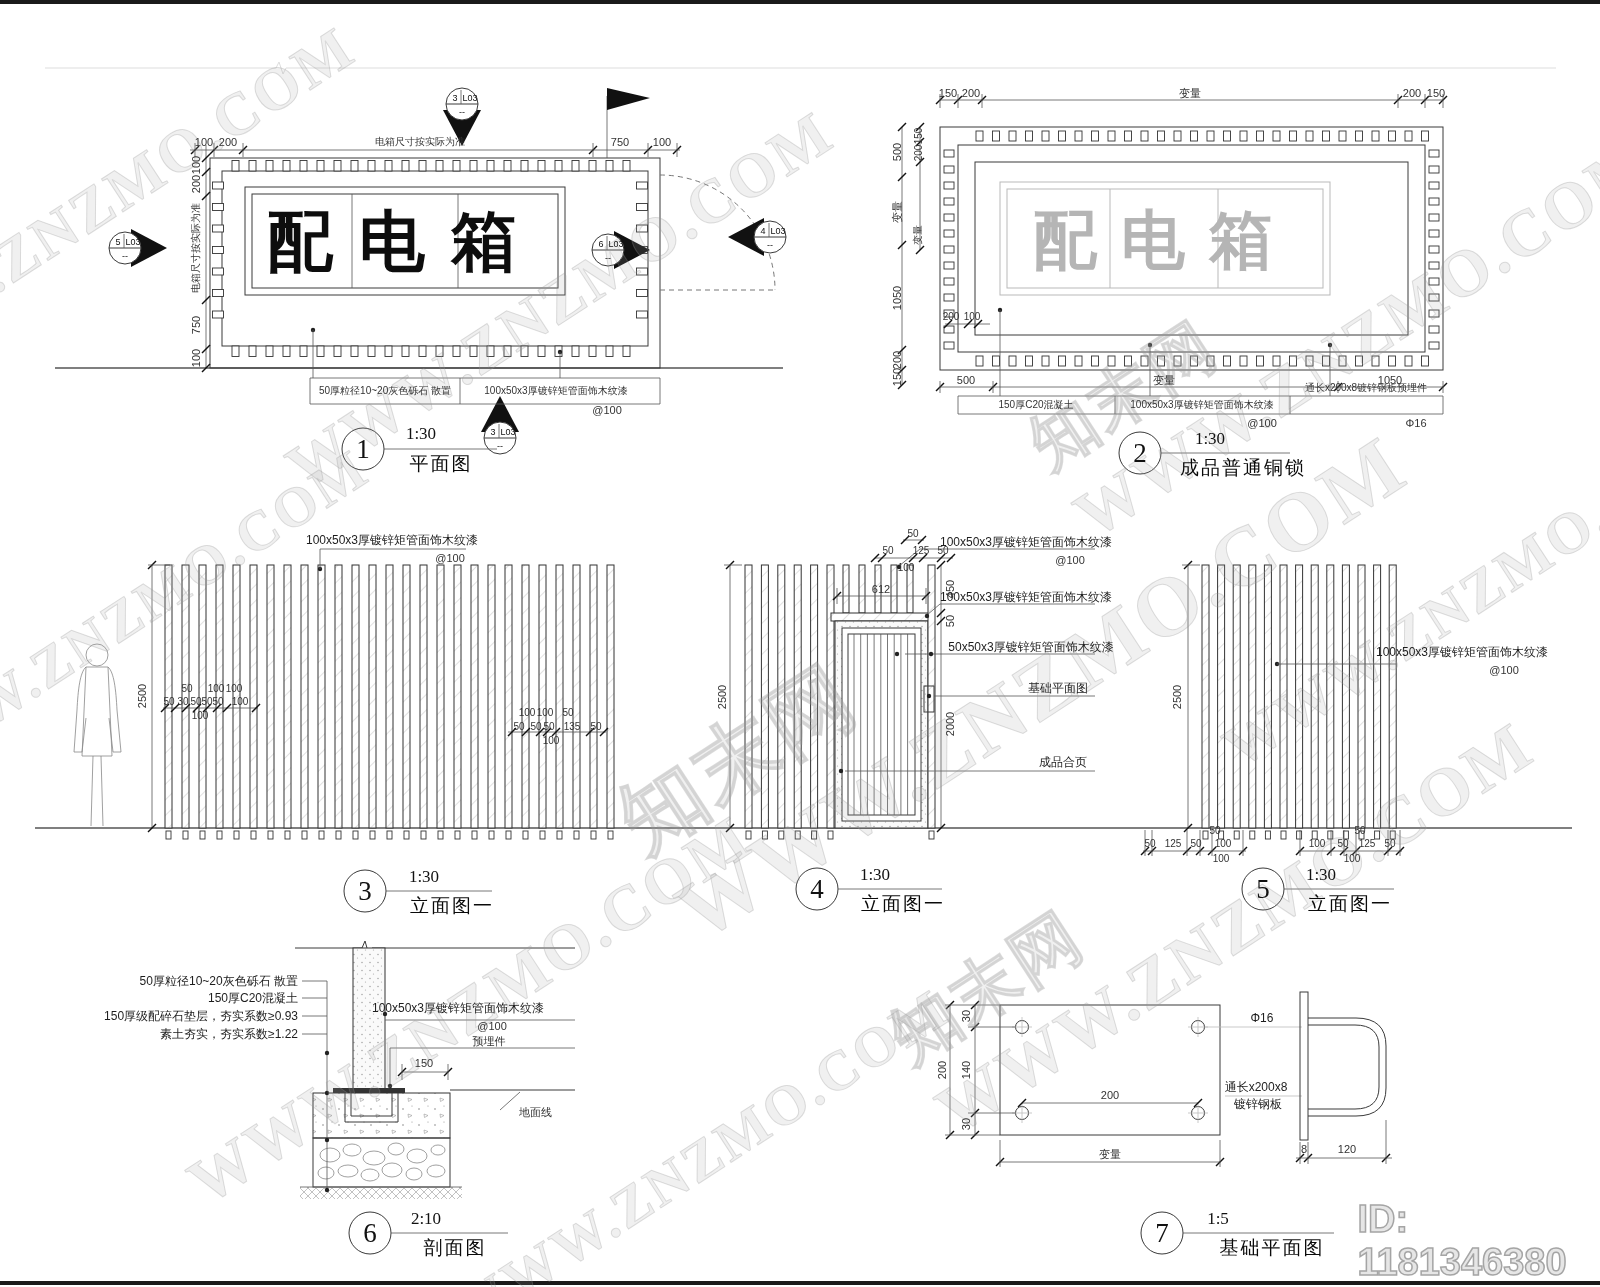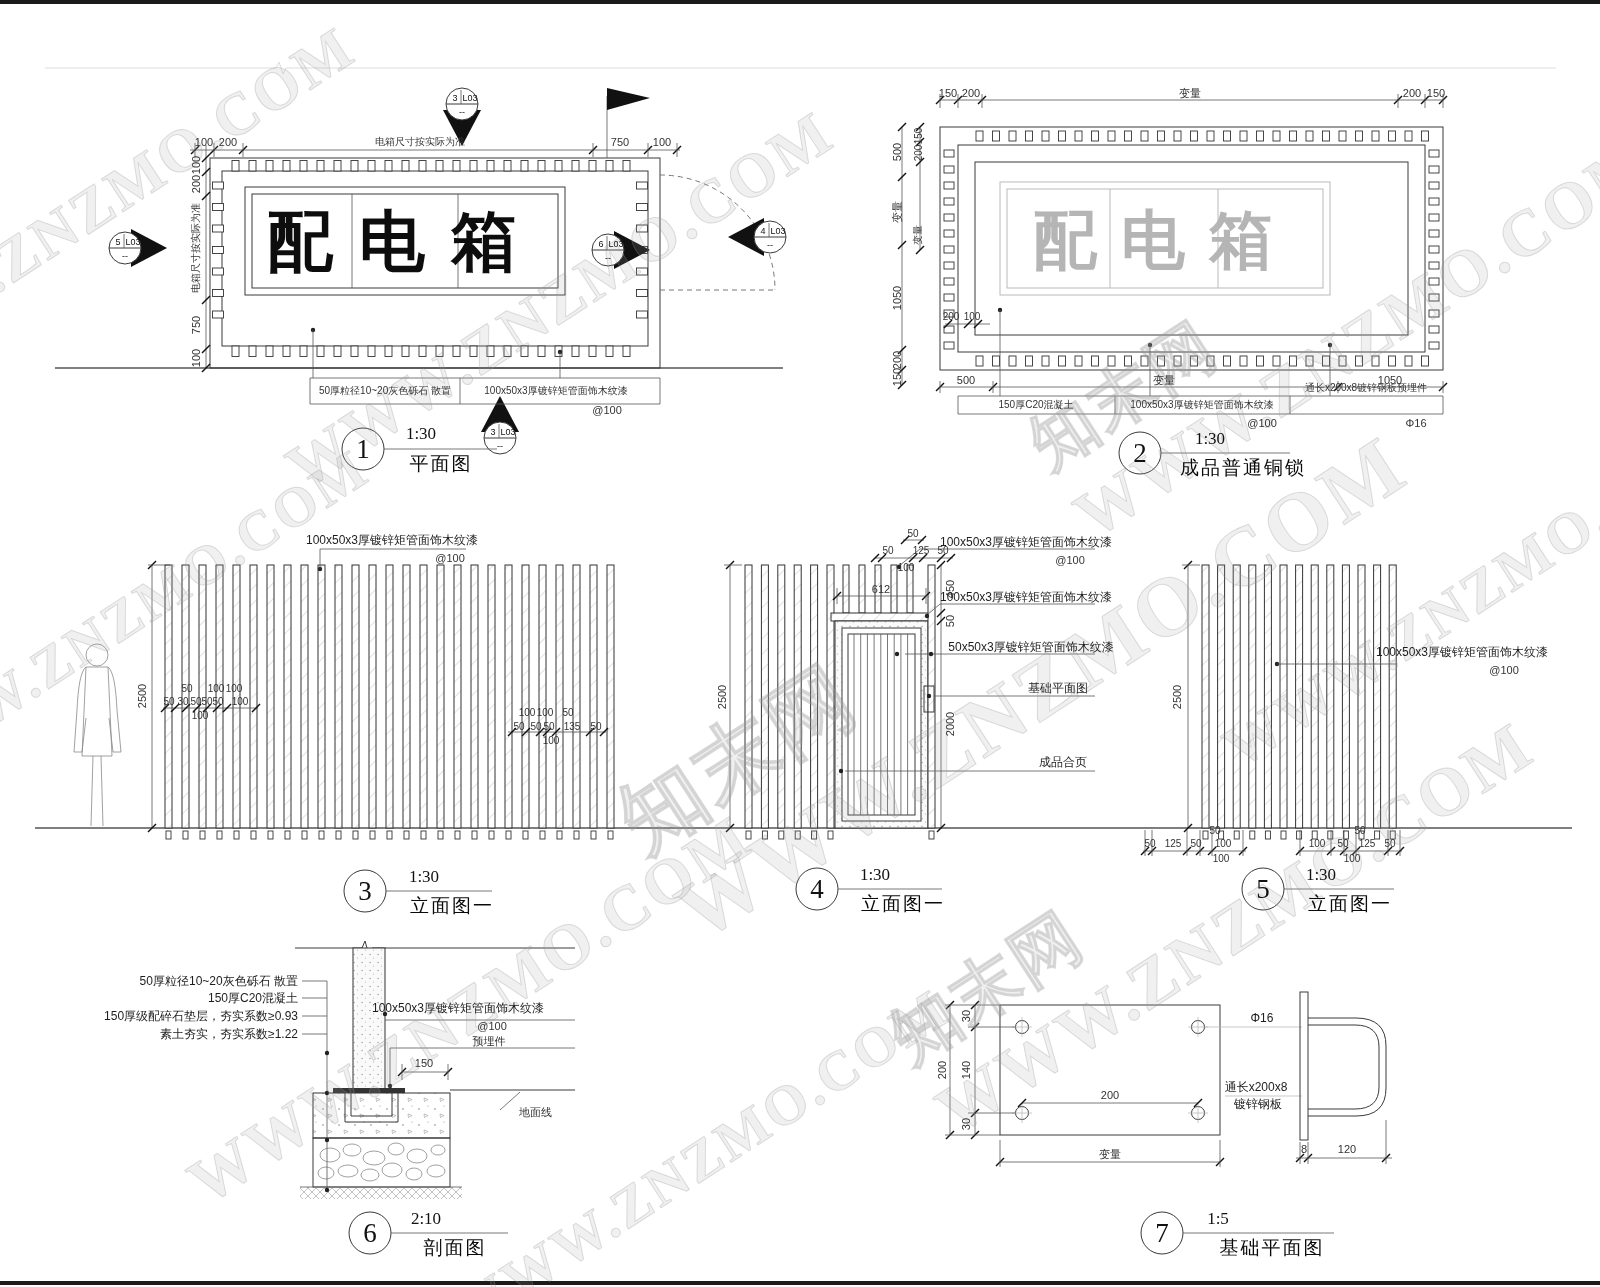--- a/index.html
+++ b/index.html
@@ -832,13 +832,14 @@
   <div class="lbl" style="left:1110px;top:1154px">变量</div>
   <div class="lbl note" style="left:1262px;top:1018px">Φ16</div>
   <div class="lbl note" style="left:1256px;top:1087px">通长x200x8</div>
   <div class="lbl note" style="left:1258px;top:1104px">镀锌钢板</div>
   <div class="lbl" style="left:1304px;top:1149px">8</div>
   <div class="lbl" style="left:1347px;top:1149px">120</div>
   <div class="lbl t-num" style="left:1162px;top:1233px">7</div>
   <div class="lbl t-scale" style="left:1218px;top:1219px">1:5</div>
   <div class="lbl t-name" style="left:1272px;top:1248px">基础平面图</div>
 
+  <div class="idtxt" style="left:1462px;top:1241px">ID: 1181346380</div>
 </div>
 
 </body></html>

